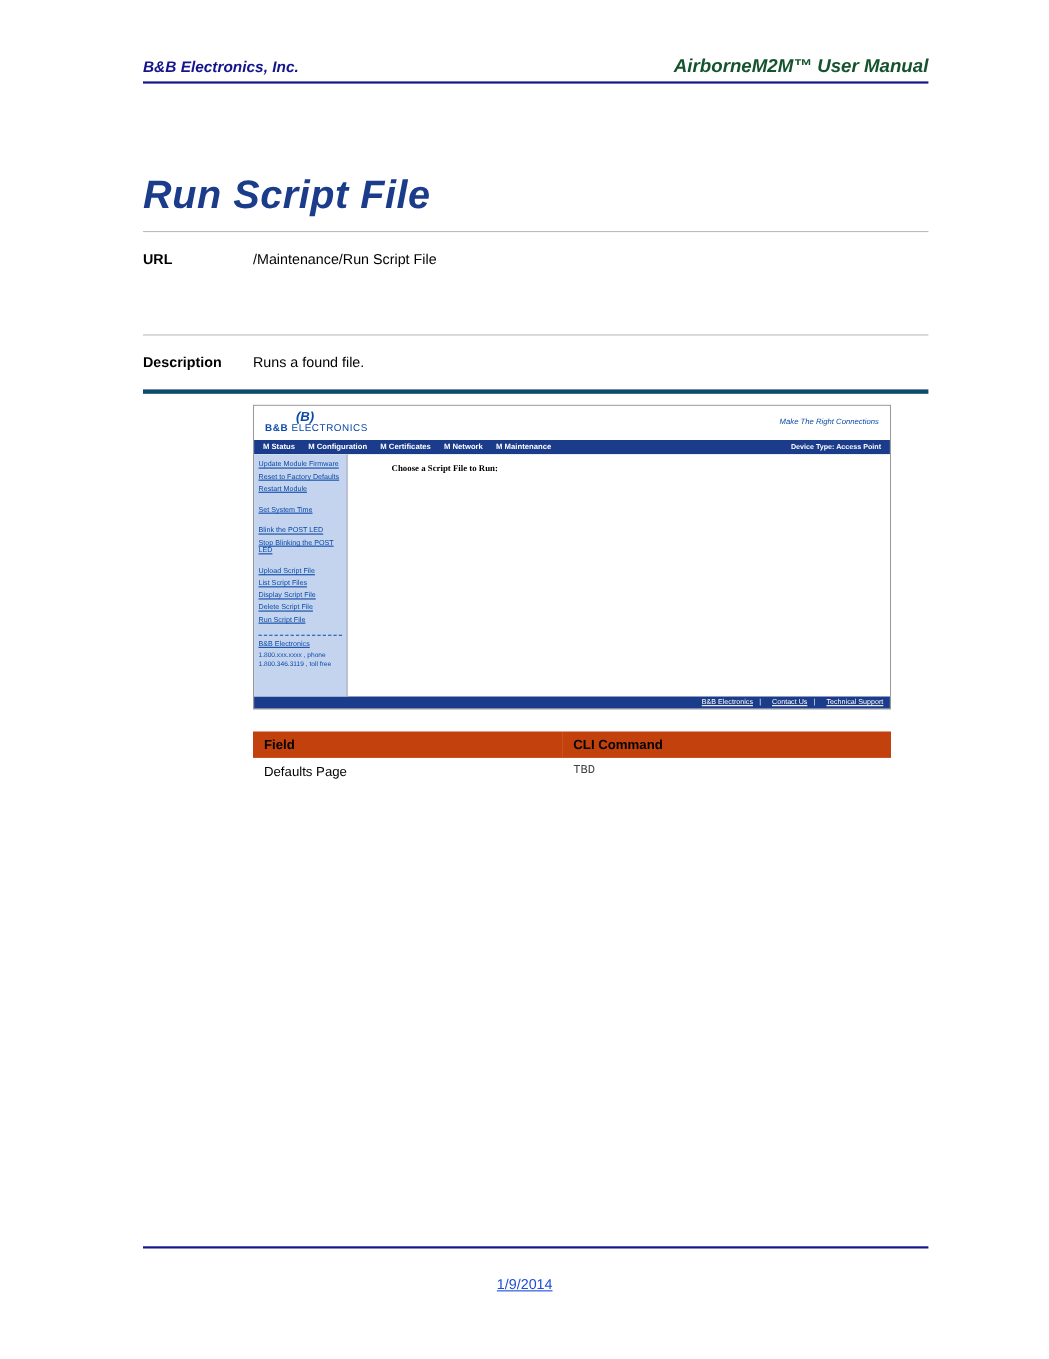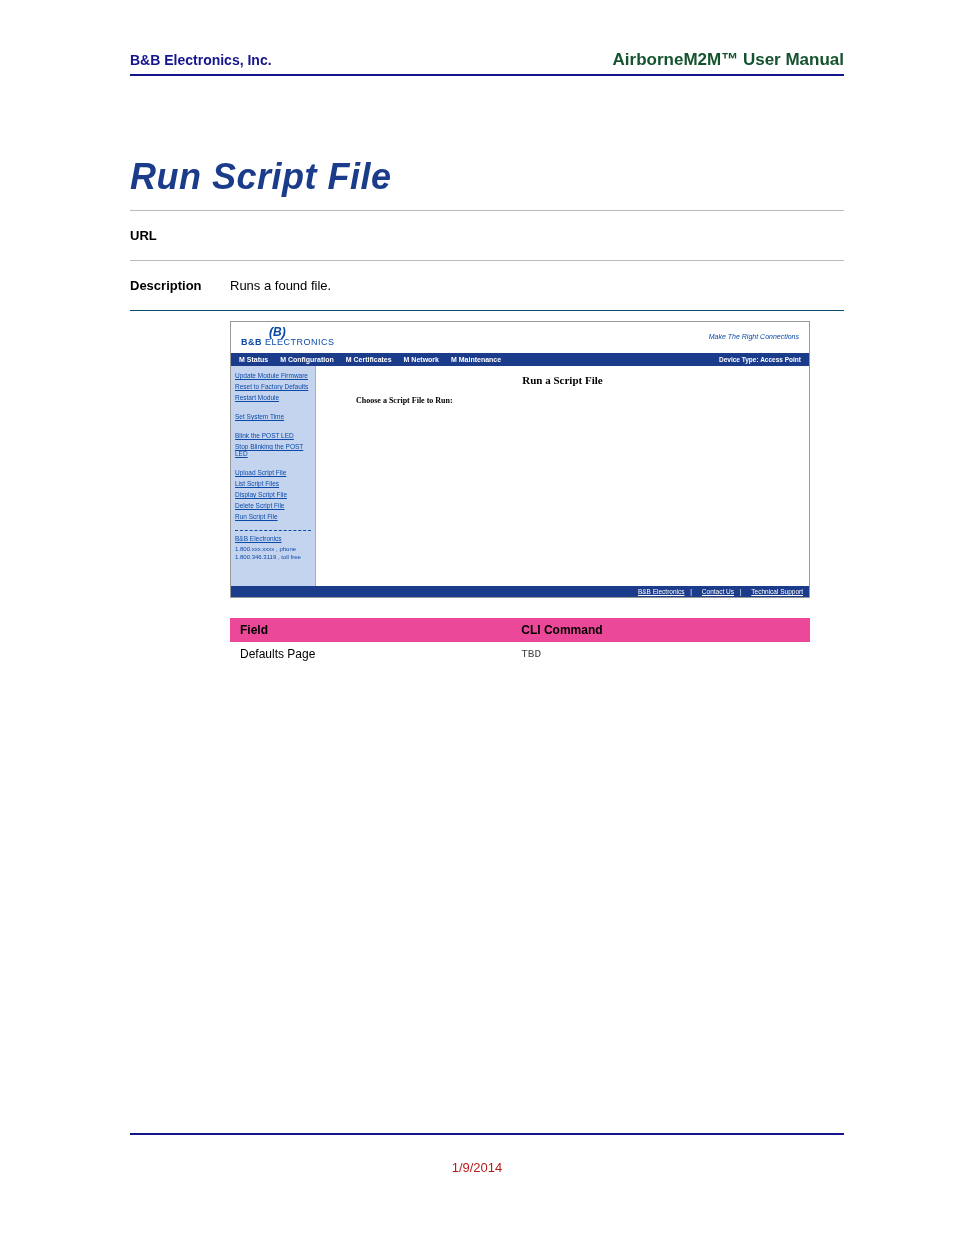--- a/index.html
+++ b/index.html
@@ -15,20 +15,21 @@
     position: relative;
     box-sizing: border-box;
     padding: 50px 110px 40px 130px;
   }
   .header-row {
     display: flex;
     justify-content: space-between;
     align-items: baseline;
     border-bottom: 2px solid #14148c;
     padding-bottom: 4px;
+    font-style: italic;
   }
   .hdr-left {
     color: #14148c;
     font-weight: bold;
     font-size: 14px;
   }
   .hdr-right {
     color: #14532d;
     font-weight: bold;
     font-size: 17px;
@@ -42,21 +43,22 @@
     margin: 80px 0 12px 0;
     letter-spacing: 0.5px;
   }
   .kv-row {
     display: flex;
     border-top: 1px solid #bbb;
     padding: 17px 0;
     font-size: 13px;
   }
   .kv-row:last-of-type {
-    border-bottom: 1px solid #0c4a6e;
+    border-bottom: 4px solid #0c4a6e;
+    margin-top: 44px;
   }
   .kv-label {
     width: 100px;
     font-weight: bold;
   }
   .kv-val {
     flex: 1;
   }
   
   .shot {
@@ -175,54 +177,56 @@
   .ftable {
     margin: 10px 0 0 100px;
     width: 580px;
     border-collapse: collapse;
     font-size: 12px;
   }
   .ftable th, .ftable td {
     text-align: left;
     padding: 5px 10px;
   }
-  .ftable thead tr { background: #ec4899; }
+  .ftable thead tr { background: #c2410c; }
   .ftable th { font-weight: bold; font-size: 12px; }
   .ftable td.cli { font-family: "Courier New", monospace; font-size: 11px; color: #444; }
   .page-hr {
     position: absolute;
     left: 130px;
     right: 110px;
     bottom: 100px;
     border-top: 2px solid #14148c;
   }
   .footer-date {
     position: absolute;
     left: 0;
     right: 0;
     bottom: 60px;
     text-align: center;
     font-size: 13px;
-    color: #b91c1c;
+    color: #1d4ed8;
+    text-decoration: underline;
   }
 </style>
 </head>
 <body>
 
 <div class="page">
   <div class="header-row">
     <span class="hdr-left">B&amp;B Electronics, Inc.</span>
     <span class="hdr-right">AirborneM2M™ User Manual</span>
   </div>
 
   <div class="title">Run Script File</div>
 
   <div>
     <div class="kv-row">
       <div class="kv-label">URL</div>
+      <div class="kv-val">/Maintenance/Run Script File</div>
     </div>
     <div class="kv-row">
       <div class="kv-label">Description</div>
       <div class="kv-val">Runs a found file.</div>
     </div>
   </div>
 
   <div class="shot">
     <div class="shot-head">
       <div class="logo">
@@ -256,21 +260,20 @@
         <span class="sblink">List Script Files</span>
         <span class="sblink">Display Script File</span>
         <span class="sblink">Delete Script File</span>
         <span class="sblink">Run Script File</span>
         <div class="sb-divider"></div>
         <span class="sblink">B&amp;B Electronics</span>
         <span class="sb-sub"><span>1.800.xxx.xxxx</span> , <span>phone</span></span>
         <span class="sb-sub"><span>1.800.346.3119</span> , <span>toll free</span></span>
       </div>
       <div class="main">
-        <div class="main-title">Run a Script File</div>
         <div class="choose-label">Choose a Script File to Run:</div>
       </div>
     </div>
     <div class="shot-footer">
       <span>B&amp;B Electronics</span>
       <span class="sep">|</span>
       <span>Contact Us</span>
       <span class="sep">|</span>
       <span>Technical Support</span>
     </div>

